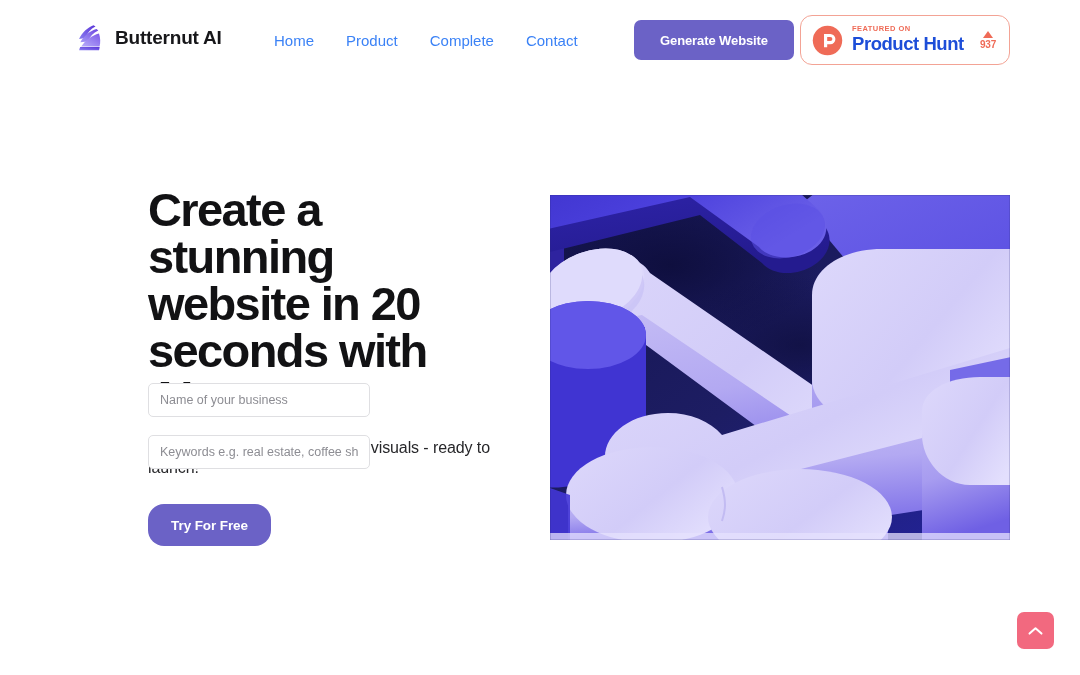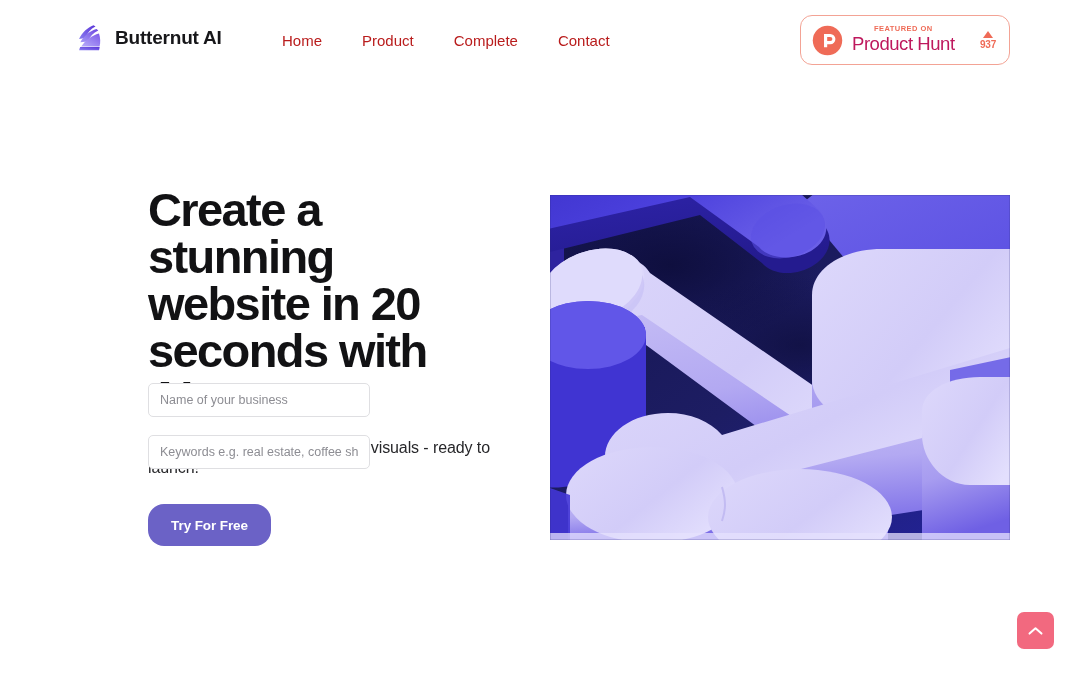--- a/index.html
+++ b/index.html
@@ -57,26 +57,25 @@
   .nav {
     position: absolute;
     left: 274px;
     top: 30px;
     display: flex;
     align-items: center;
     gap: 32px;
   }
   .nav-link {
     font-size: 15px;
-    color: #b91c1c;
+    color: #3b82f6;
     text-decoration: none;
     white-space: nowrap;
     cursor: pointer;
     padding: 2px 0;
-    margin-left: 8px;
   }
 
   .generate-btn {
     position: absolute;
     left: 634px;
     top: 20px;
     width: 160px;
     height: 40px;
     border: none;
     border-radius: 7px;
@@ -97,39 +96,38 @@
     height: 50px;
     border: 1px solid #f3a395;
     border-radius: 12px;
     background: #ffffff;
     display: flex;
     align-items: center;
     padding: 0 11px;
     gap: 9px;
     cursor: pointer;
     text-decoration: none;
-    text-align: center;
   }
   .ph-logo {
     width: 31px;
     height: 31px;
     flex: none;
   }
   .ph-text { display: flex; flex-direction: column; justify-content: center; }
   .ph-featured {
     font-size: 7.5px;
     font-weight: bold;
     color: #ef6b57;
     letter-spacing: 0.45px;
     line-height: 1.1;
   }
   .ph-name {
     font-size: 18.5px;
-    font-weight: normal;
-    color: #be185d;
+    font-weight: bold;
+    color: #1d4ed8;
     letter-spacing: -0.45px;
     line-height: 1.12;
     margin-top: 1px;
   }
   .ph-votes {
     margin-left: auto;
     display: flex;
     flex-direction: column;
     align-items: center;
     justify-content: center;
@@ -268,20 +266,21 @@
       <span class="brand-name">Butternut AI</span>
     </div>
 
     <nav class="nav">
       <a class="nav-link" href="#">Home</a>
       <a class="nav-link" href="#">Product</a>
       <a class="nav-link" href="#">Complete</a>
       <a class="nav-link" href="#">Contact</a>
     </nav>
 
+    <button class="generate-btn">Generate Website</button>
 
     <a class="ph-badge" href="#">
       <svg class="ph-logo" viewBox="0 0 40 40">
         <circle cx="20" cy="20" r="19" fill="#ef6b57"></circle>
         <path d="M15.5 11.5 h8.1 a6.6 6.6 0 0 1 0 13.2 h-4.0 v4.0 h-4.1 z m4.1 9.3 h4.0 a2.7 2.7 0 0 0 0-5.4 h-4.0 z" fill="#ffffff"></path>
       </svg>
       <span class="ph-text">
         <span class="ph-featured">FEATURED ON</span>
         <span class="ph-name">Product Hunt</span>
       </span>

